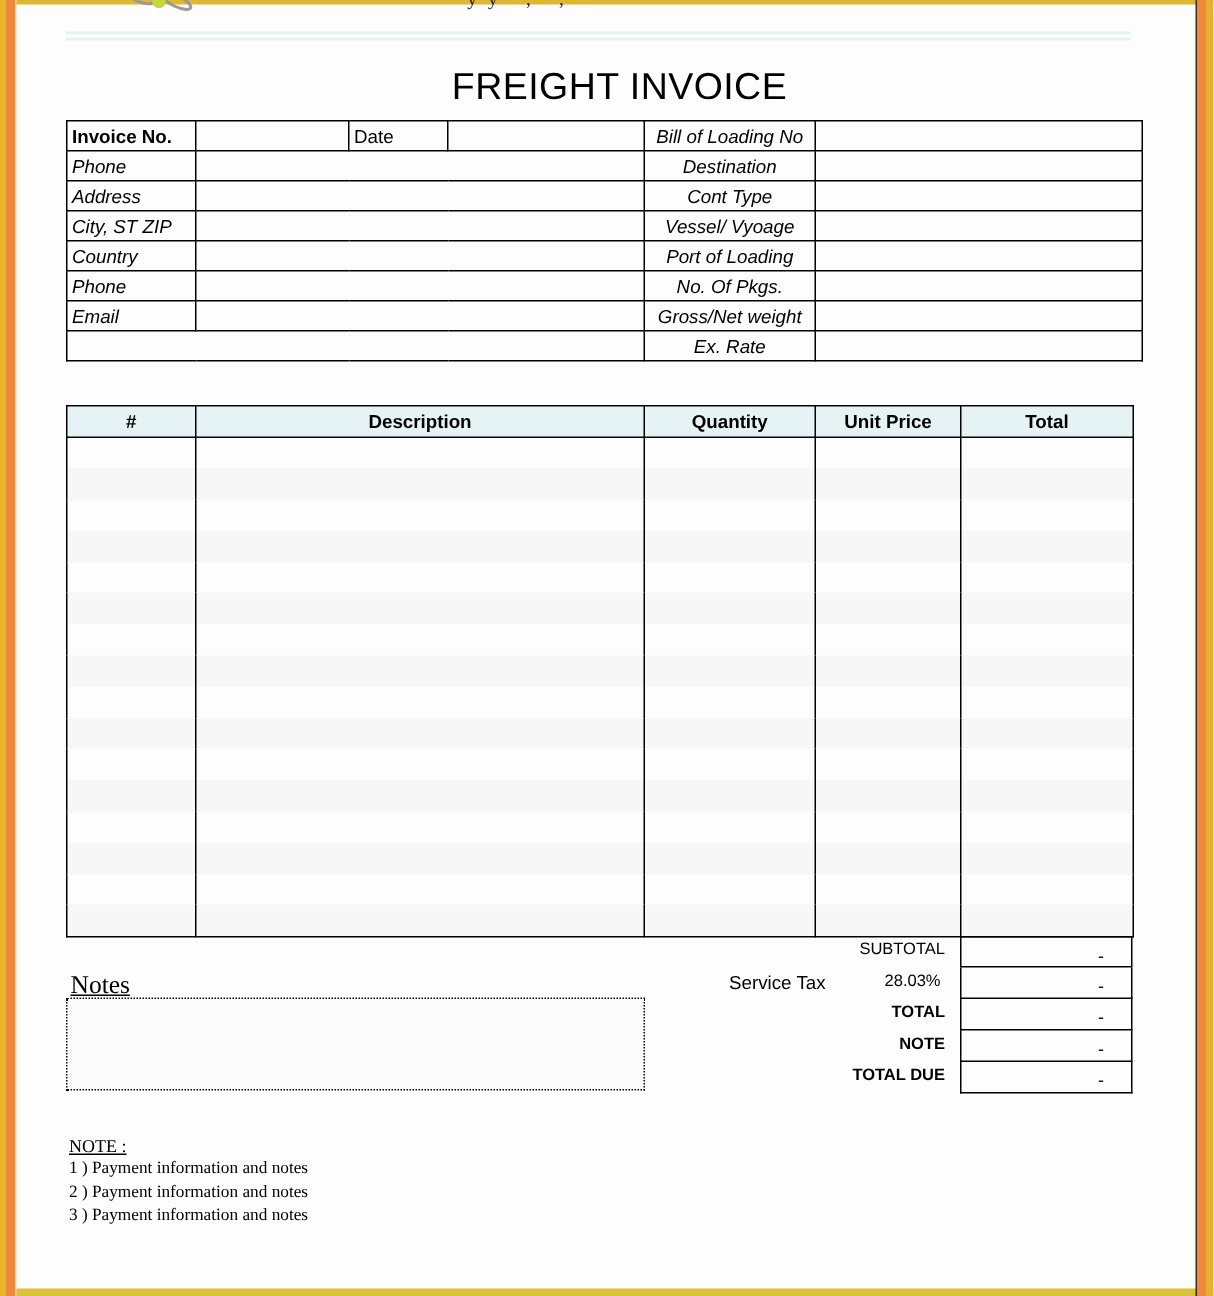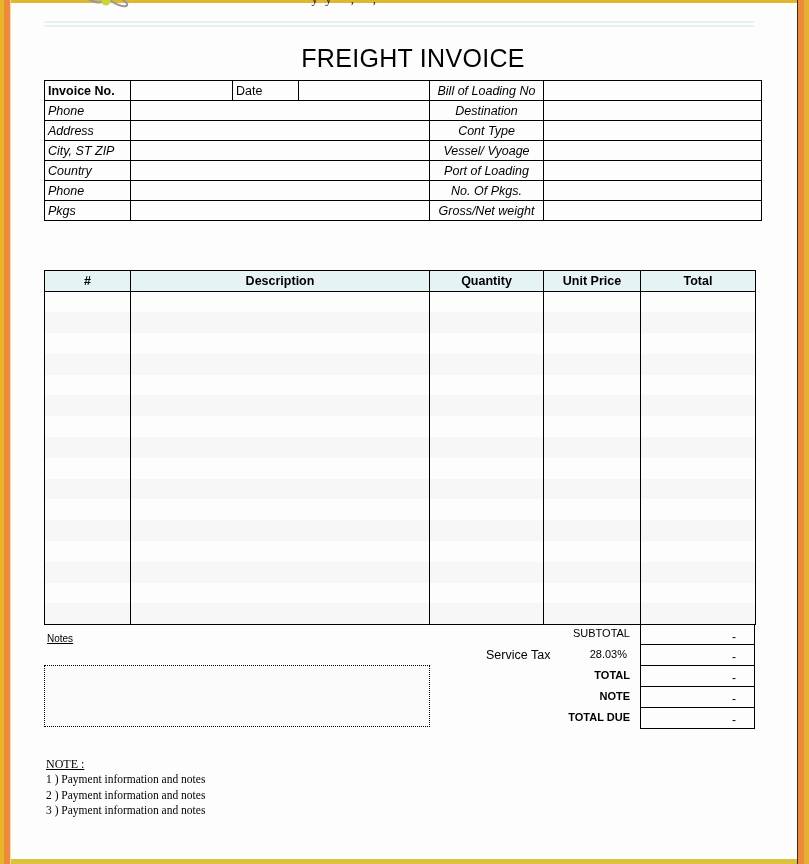--- a/index.html
+++ b/index.html
@@ -39,21 +39,21 @@
 
   
   .totals { position: absolute; left: 440px; top: 624px; width: 315px; }
   .trow { position: absolute; left: 0; width: 315px; height: 21px; }
   .tlabel { position: absolute; right: 125px; top: 3px; font-size: 11px; white-space: nowrap; }
   .tlabel.bold { font-weight: bold; }
   .tname { position: absolute; left: 46px; top: 3px; font-size: 12.5px; }
   .tval { position: absolute; left: 200px; top: 0; width: 115px; height: 21px; border: 1px solid #000; border-top: none; font-size: 12px; text-align: right; padding: 5px 18px 0 0; }
   .trow.first .tval { border-top: 1px solid #000; }
 
-  .notes-label { position: absolute; left: 47px; top: 633px; font-size: 10px; text-decoration: underline; }
+  .notes-label { position: absolute; left: 47px; top: 647px; font-size: 17px; text-decoration: underline; font-family: Liberation Serif, serif; }
   .notes-box { position: absolute; left: 44px; top: 665px; width: 386px; height: 62px; border: 1px dotted #000; background: #fbfbfb; }
 
   .note-title { position: absolute; left: 46px; top: 757px; font-family: "Liberation Serif", serif; font-size: 12px; text-decoration: underline; }
   .note-line { position: absolute; left: 46px; font-family: "Liberation Serif", serif; font-size: 11.5px; white-space: nowrap; text-align: center; }
 </style>
 </head>
 <body>
 
 <div class="frame-top"></div>
 <div class="frame-bottom"></div>
@@ -113,23 +113,28 @@
     <td class="rlbl">Port of Loading</td>
     <td></td>
   </tr>
   <tr>
     <td class="lbl">Phone</td>
     <td colspan="3"></td>
     <td class="rlbl">No. Of Pkgs.</td>
     <td></td>
   </tr>
   <tr>
-    <td class="lbl">Pkgs</td>
+    <td class="lbl">Email</td>
     <td colspan="3"></td>
     <td class="rlbl">Gross/Net weight</td>
+    <td></td>
+  </tr>
+  <tr>
+    <td colspan="4"></td>
+    <td class="rlbl">Ex. Rate</td>
     <td></td>
   </tr>
 </tbody>
   </table>
 
 <table class="items">
   <colgroup>
     <col style="width:86px">
       <col style="width:299px">
       <col style="width:114px">

